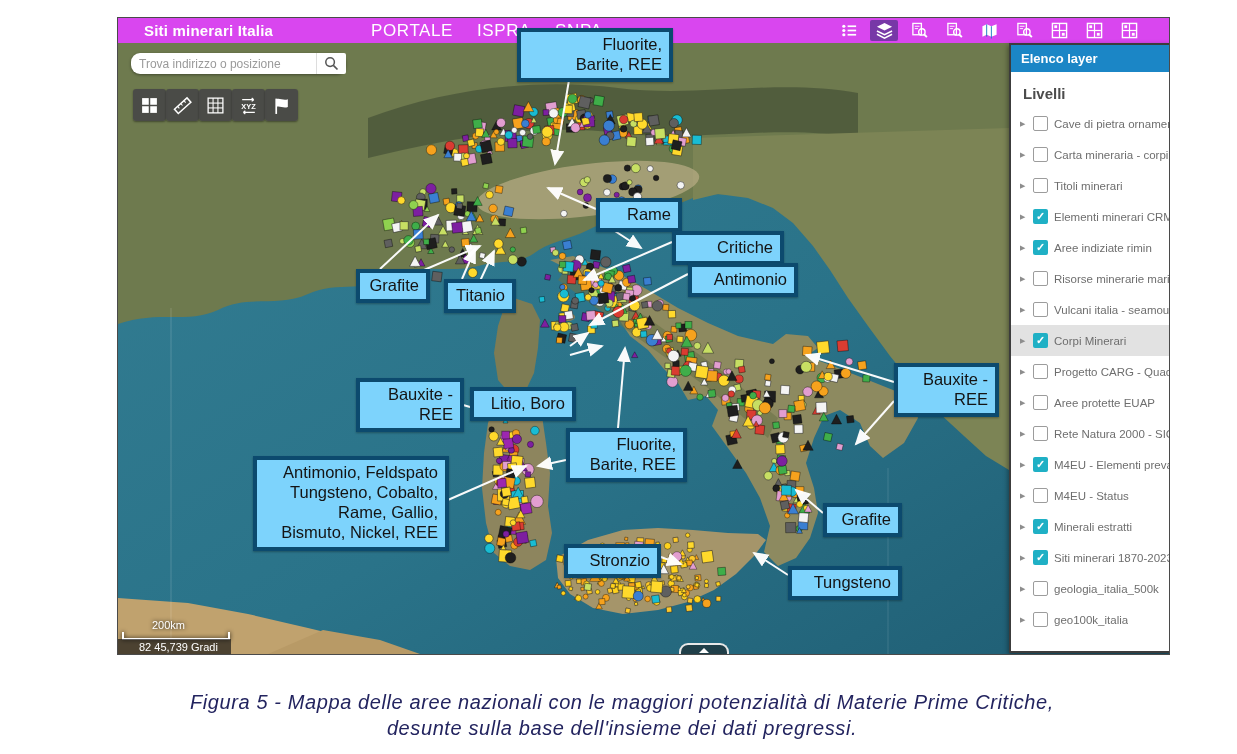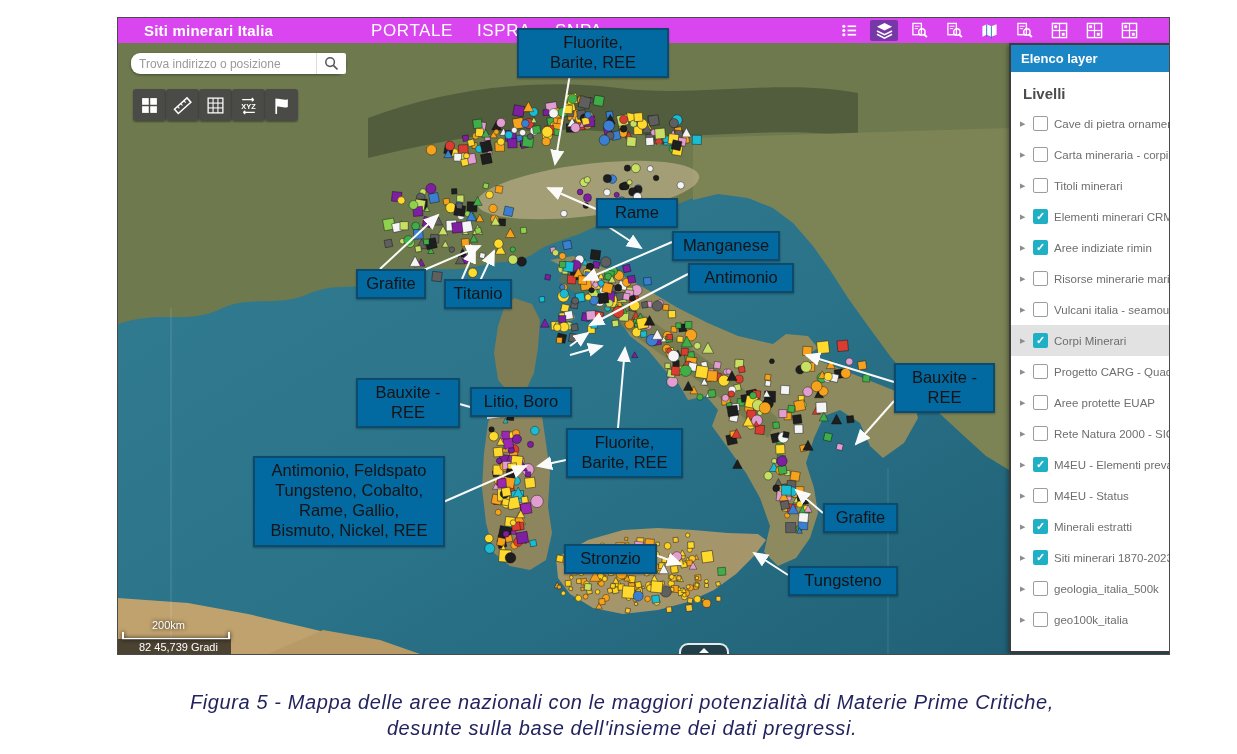--- a/index.html
+++ b/index.html
@@ -24,22 +24,22 @@
     font-family:"Liberation Sans",sans-serif;background:transparent;}
   .searchbox input::placeholder{color:#9a9a9a;}
   .searchbtn{width:30px;border:none;background:#fff;border-left:1px solid #ddd;cursor:pointer;
     display:flex;align-items:center;justify-content:center;border-radius:0 2px 2px 0;}
   .maptools{position:absolute;left:15px;top:71px;display:flex;z-index:5;}
   .mtool{width:33px;height:32px;background:rgba(70,70,70,.92);border-radius:3px;display:flex;
     align-items:center;justify-content:center;cursor:pointer;box-shadow:0 1px 2px rgba(0,0,0,.4);}
   .mtool svg{width:19px;height:19px;}
   
   #callout-layer{position:absolute;inset:0;z-index:6;pointer-events:none;}
-  .callout{position:absolute;background:#0369a1;border:2px solid #0c4a6e;box-shadow:0 1px 2px rgba(0,0,0,.3);
-    font-size:16.5px;color:#141414;text-align:center;padding:2px 7px 4px;white-space:pre-line;line-height:1.22;}
+  .callout{position:absolute;background:#7dd3fc;border:4px solid #0c4a6e;box-shadow:0 1px 2px rgba(0,0,0,.3);
+    font-size:16.5px;color:#141414;text-align:right;padding:2px 7px 4px;white-space:pre-line;line-height:1.22;}
   .arrow{stroke:#fff;stroke-width:2;opacity:.97;}
   
   .scalebar{position:absolute;left:4px;top:601px;z-index:5;color:#fff;
     filter:drop-shadow(0 0 2px rgba(0,0,0,.9));}
   .scalelabel{font-size:11px;margin-left:30px;margin-bottom:1px;}
   .scaleline{width:104px;height:6px;border-left:2px solid #fff;border-right:2px solid #fff;border-bottom:2px solid #fff;}
   .coords{position:absolute;left:0;top:621px;width:113px;height:17px;background:rgba(20,20,20,.68);
     color:#fff;font-size:11px;line-height:17px;padding-left:21px;z-index:5;box-sizing:border-box;}
   .bottomtab{position:absolute;left:561px;top:625px;width:50px;height:13px;z-index:5;cursor:pointer;
     background:rgba(30,30,30,.55);border:2px solid #e8e8e8;border-bottom:none;border-radius:9px 9px 0 0;
@@ -1091,21 +1091,21 @@
             <path d="M4 17V2.5" stroke="#fff" stroke-width="1.6"></path>
             <path d="M4 3c3.2-1.6 6.5 1.6 11 0v7.5c-4.5 1.6-7.8-1.6-11 0z" fill="#fff"></path>
           </svg>
         </div>
       </div>
 
     <div id="callout-layer">
         <div class="callout" style="left: 399px; top: 10px; width: 134px;">Fluorite,
 Barite, REE</div>
         <div class="callout" style="left: 478px; top: 180px; width: 64px;">Rame</div>
-        <div class="callout" style="left: 554px; top: 213px; width: 90px;">Manganese</div>
+        <div class="callout" style="left: 554px; top: 213px; width: 90px;">Critiche</div>
         <div class="callout" style="left: 570px; top: 245px; width: 88px;">Antimonio</div>
         <div class="callout" style="left: 238px; top: 251px; width: 52px;">Grafite</div>
         <div class="callout" style="left: 326px; top: 261px; width: 50px;">Titanio</div>
         <div class="callout" style="left: 352px; top: 321px; width: 84px; margin-top: 48px;">Litio, Boro</div>
         <div class="callout" style="left: 238px; top: 360px; width: 86px;">Bauxite -
 REE</div>
         <div class="callout" style="left: 135px; top: 438px; width: 174px;">Antimonio, Feldspato
 Tungsteno, Cobalto,
 Rame, Gallio,
 Bismuto, Nickel, REE</div>

